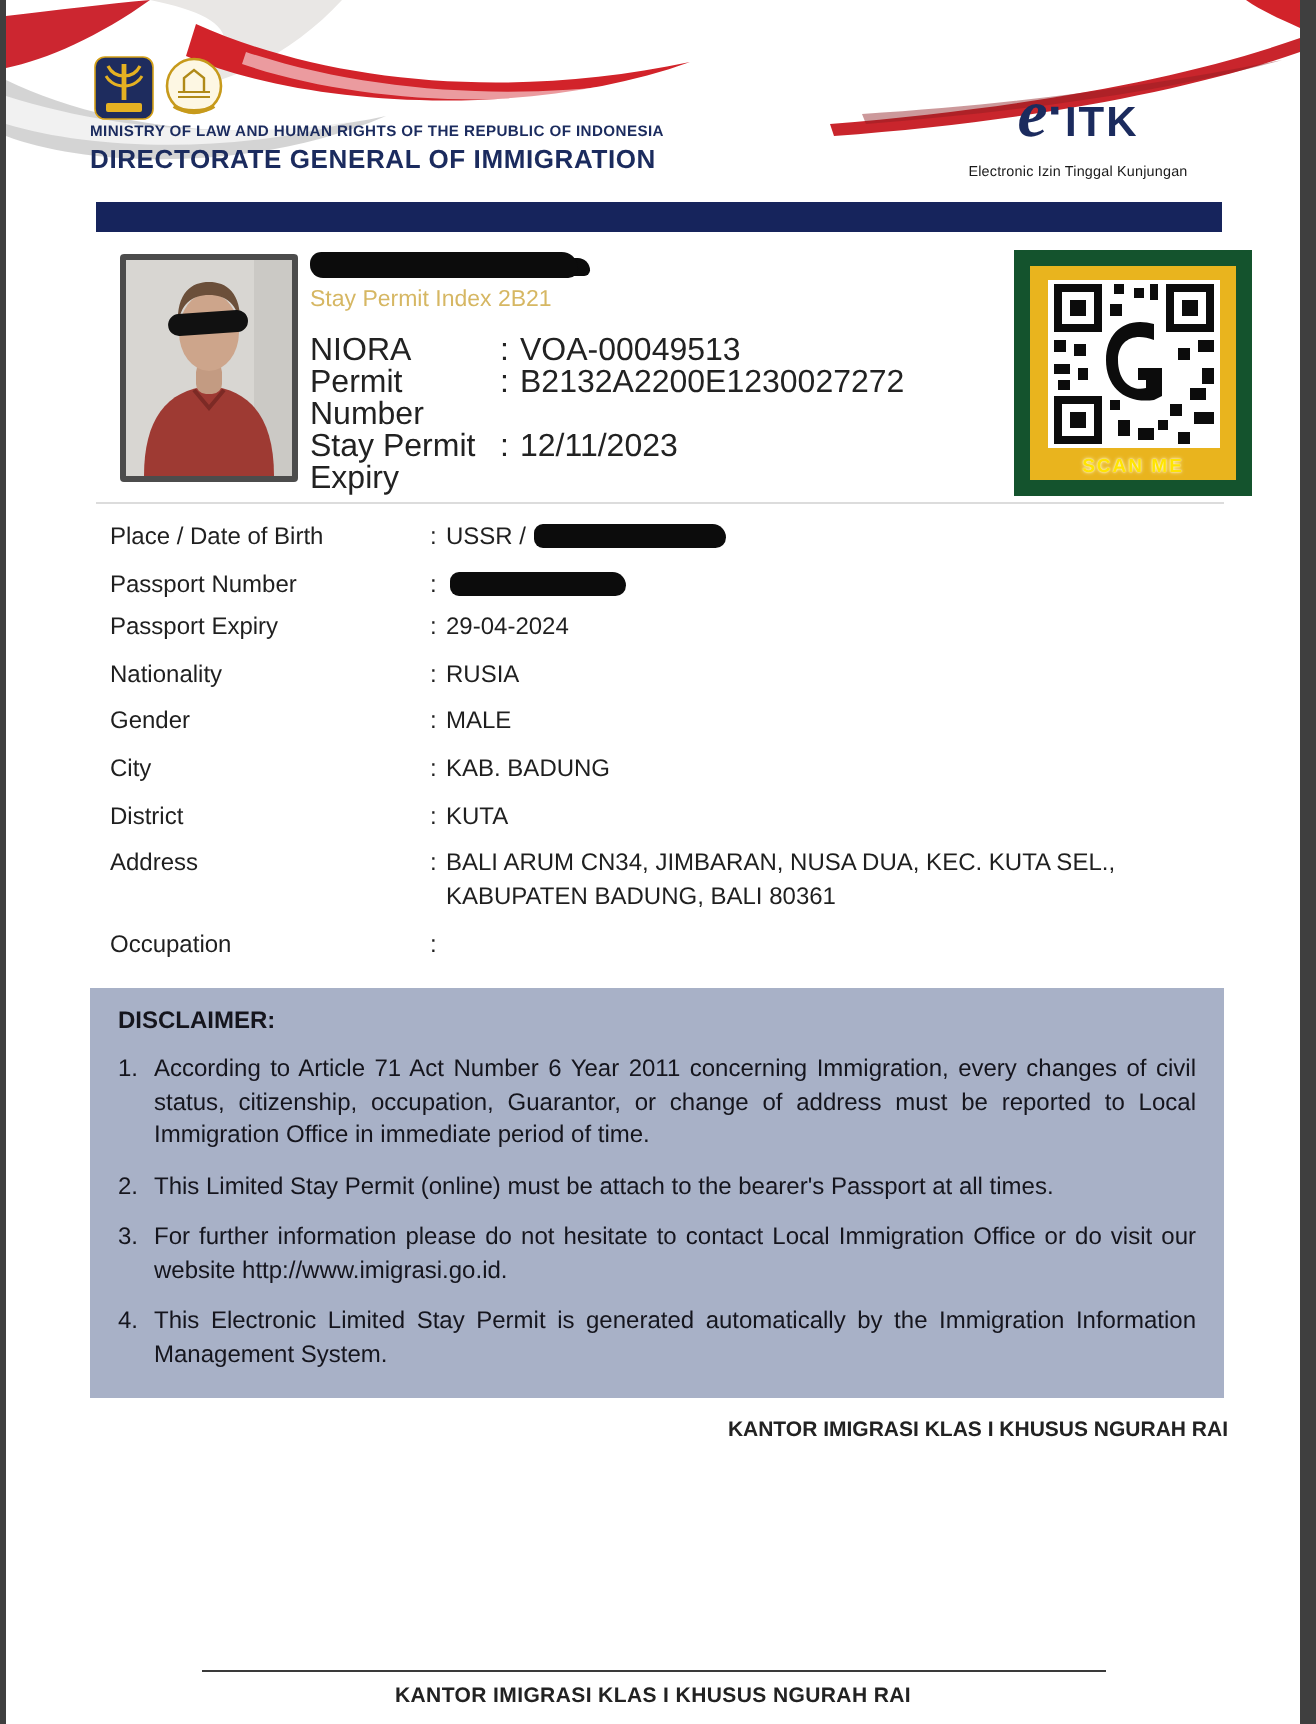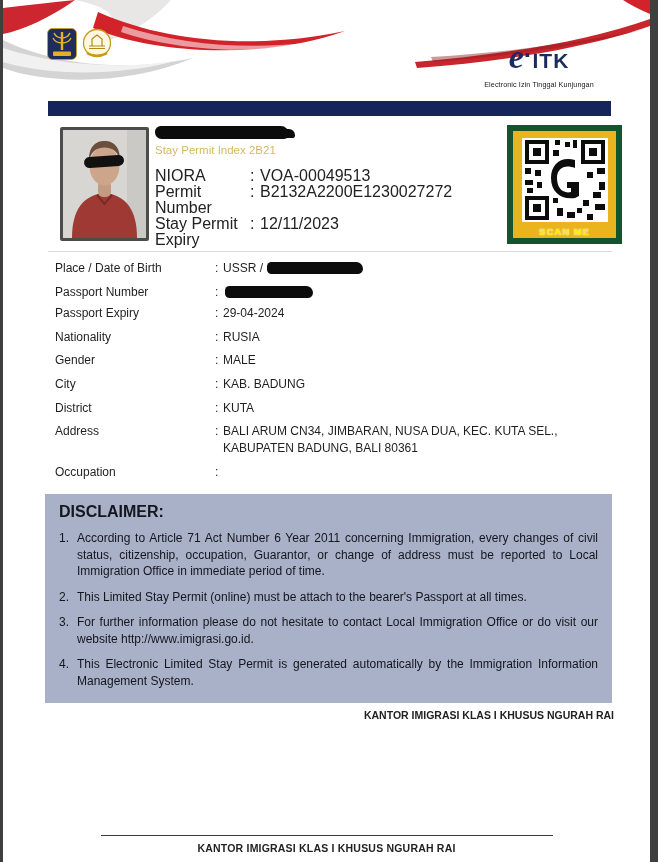--- a/index.html
+++ b/index.html
@@ -30,37 +30,37 @@
   .navybar{position:absolute;top:101px;left:45px;width:563px;height:15px;background:#16245c;}
   
   .photo{position:absolute;top:127px;left:57px;width:83px;height:108px;border:3px solid #4c4c4c;border-radius:2px;background:#d8d6d2;overflow:hidden;}
   .permit-info{position:absolute;top:126px;left:152px;width:340px;}
   .redacted-name{display:block;width:134px;height:13px;background:#0c0c0c;border-radius:7px 10px 6px 8px;box-shadow:8px 1px 0 -2px #0c0c0c;}
   .permit-index{font-size:11.5px;color:#d6b763;margin-top:5px;}
   .permit-fields{margin-top:12px;font-size:16px;color:#222;}
   .pf-row{display:flex;line-height:16px;}
   .pf-label{width:95px;}
   .pf-colon{width:10px;}
-  .qr{position:absolute;top:125px;left:504px;width:89px;height:86px;background:#e9b41e;border:6px solid #14532d;padding:7px 7px 14px 7px;}
+  .qr{position:absolute;top:125px;left:504px;width:89px;height:86px;background:#e9b41e;border:8px solid #14532d;padding:7px 7px 14px 7px;}
   .qr-inner{width:86px;height:84px;background:#fff;margin:0 auto;}
   .qr-caption{position:absolute;left:0;right:0;bottom:1px;text-align:center;font-size:9.5px;font-weight:bold;color:#ffe400;letter-spacing:1px;text-shadow:0 0 2px #fff6bf,0 0 1px #ffffff;}
   .divider{position:absolute;top:251px;left:45px;width:564px;height:1px;background:#dcdcdc;}
   
   .details{position:absolute;top:262px;left:52px;width:560px;font-size:12px;color:#1f1f1f;}
   .drow{display:flex;margin-bottom:8.6px;line-height:13px;}
   .dlabel{width:160px;flex:none;}
   .dcolon{width:8px;flex:none;}
   .dvalue{max-width:340px;line-height:17px;margin-top:-2px;}
   .drow{align-items:flex-start;}
   .redact-val{display:inline-block;height:12px;background:#0c0c0c;border-radius:6px 9px 7px 6px;vertical-align:-2px;}
   .redact-dob{width:96px;margin-left:4px;}
   .redact-pass{width:88px;margin-left:2px;}
   
   .disclaimer{position:absolute;top:494px;left:42px;width:539px;background:#a8b1c7;padding:9px 14px 12px 14px;color:#15151d;}
-  .disc-title{font-size:16px;font-weight:bold;margin-bottom:9px;}
+  .disc-title{font-size:12px;font-weight:bold;margin-bottom:9px;}
   .disc-item{display:flex;margin-bottom:9px;font-size:12px;line-height:16.5px;}
   .disc-num{width:18px;flex:none;}
   .disc-text{flex:1;text-align:justify;}
   
   .signoff{position:absolute;top:696px;right:36px;text-align:right;color:#2b2b2b;}
   .signoff-date{font-size:11.5px;}
   .signoff-office{font-size:10.5px;font-weight:bold;margin-top:13px;color:#222;}
   .footer{position:absolute;top:835px;left:0;right:0;text-align:center;}
   .footer-line{width:452px;height:1px;background:#3a3a3a;margin:0 auto;}
   .footer-office{font-size:10.5px;font-weight:bold;color:#222;margin-top:6px;letter-spacing:0.2px;}
@@ -91,20 +91,24 @@
       <rect x="6" y="23.5" width="18" height="4.5" rx="1" fill="#e5b122"></rect>
     </svg>
     <svg width="36" height="33" viewBox="0 0 36 33" style="margin-left:-2px;">
       <circle cx="18" cy="15" r="13.5" fill="#fdf7e3" stroke="#c79a1b" stroke-width="1.3"></circle>
       <path d="M13,18 L13,11 L18,7 L23,11 L23,18" fill="none" stroke="#b08a18" stroke-width="1.2"></path>
       <path d="M10,18 L26,18 M10,20.5 L26,20.5" stroke="#b08a18" stroke-width="1"></path>
       <path d="M8,25 C13,28.5 23,28.5 28,25" stroke="#c79a1b" stroke-width="2.2" fill="none"></path>
     </svg>
   </div>
 
+  <div class="ministry">
+    <div class="ministry-line1">MINISTRY OF LAW AND HUMAN RIGHTS OF THE REPUBLIC OF INDONESIA</div>
+    <div class="ministry-line2">DIRECTORATE GENERAL OF IMMIGRATION</div>
+  </div>
 
   <div class="eitk">
     <div class="eitk-mark">
       <span class="eitk-e">e</span><span class="eitk-dot">·</span><span class="eitk-itk">ITK</span>
     </div>
     <div class="eitk-sub">Electronic Izin Tinggal Kunjungan</div>
   </div>
 
   <div class="navybar"></div>
 

